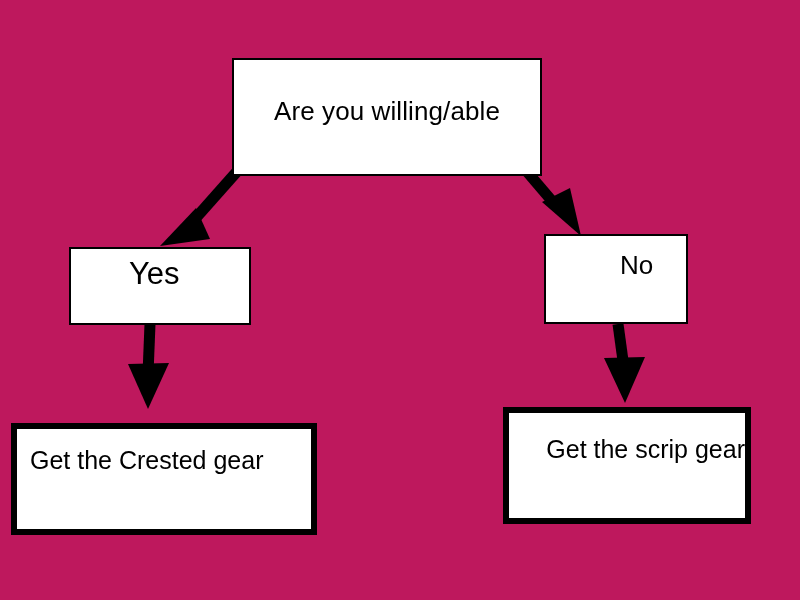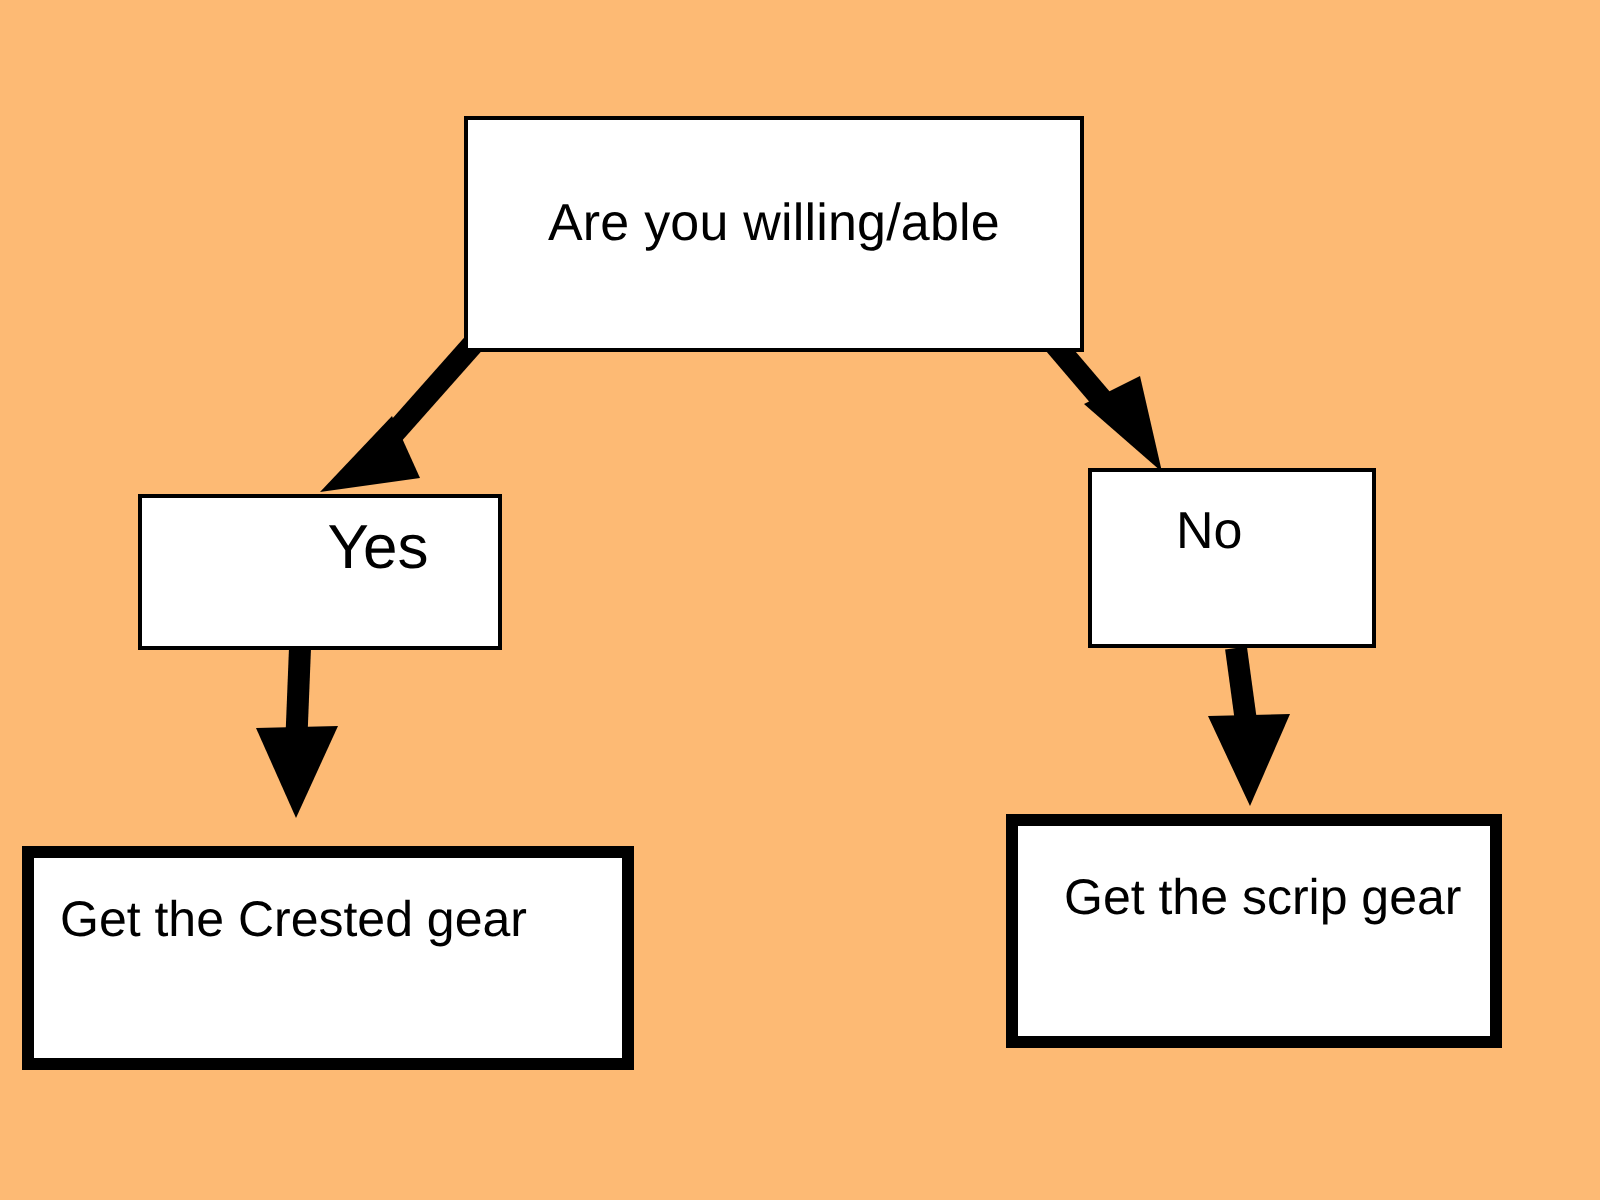--- a/index.html
+++ b/index.html
@@ -4,21 +4,21 @@
 <style>
   html, body {
     margin: 0;
     padding: 0;
     background: #ffffff;
   }
   #canvas {
     position: relative;
     width: 800px;
     height: 600px;
-    background: #fdba74;
+    background: #be185d;
     overflow: hidden;
     font-family: "Liberation Sans", sans-serif;
     color: #000000;
   }
   .node {
     position: absolute;
     box-sizing: border-box;
     background: #ffffff;
     display: flex;
   }
@@ -46,21 +46,21 @@
     padding-bottom: 12px;
   }
 
   
   #node-yes {
     left: 69px;
     top: 247px;
     width: 182px;
     height: 78px;
     align-items: flex-start;
-    justify-content: center;
+    justify-content: flex-start;
   }
   #node-yes .txt {
     font-size: 31px;
     line-height: 1;
     padding-left: 58px;
     padding-top: 9px;
   }
 
   
   #node-no {
@@ -69,20 +69,21 @@
     width: 144px;
     height: 90px;
     align-items: flex-start;
     justify-content: flex-start;
   }
   #node-no .txt {
     font-size: 26px;
     line-height: 1;
     padding-left: 42px;
     padding-top: 16px;
+    margin-left: 32px;
   }
 
   
   #node-crested {
     left: 11px;
     top: 423px;
     width: 306px;
     height: 112px;
     align-items: flex-start;
     justify-content: flex-start;
@@ -94,21 +95,21 @@
     padding-top: 19px;
   }
 
   
   #node-scrip {
     left: 503px;
     top: 407px;
     width: 248px;
     height: 117px;
     align-items: flex-start;
-    justify-content: flex-start;
+    justify-content: flex-end;
   }
   #node-scrip .txt {
     font-size: 25px;
     line-height: 1;
     padding-left: 23px;
     padding-top: 24px;
   }
 
   #edges {
     position: absolute;

